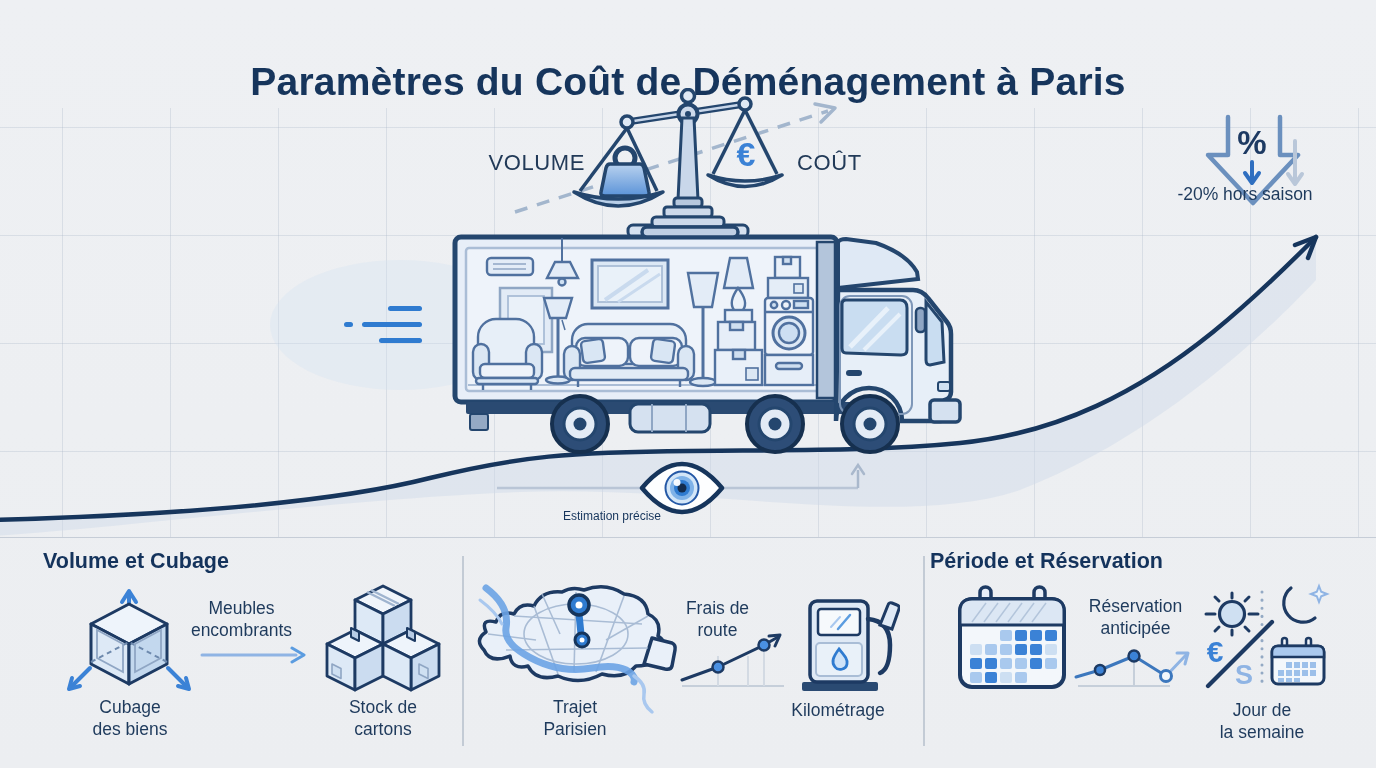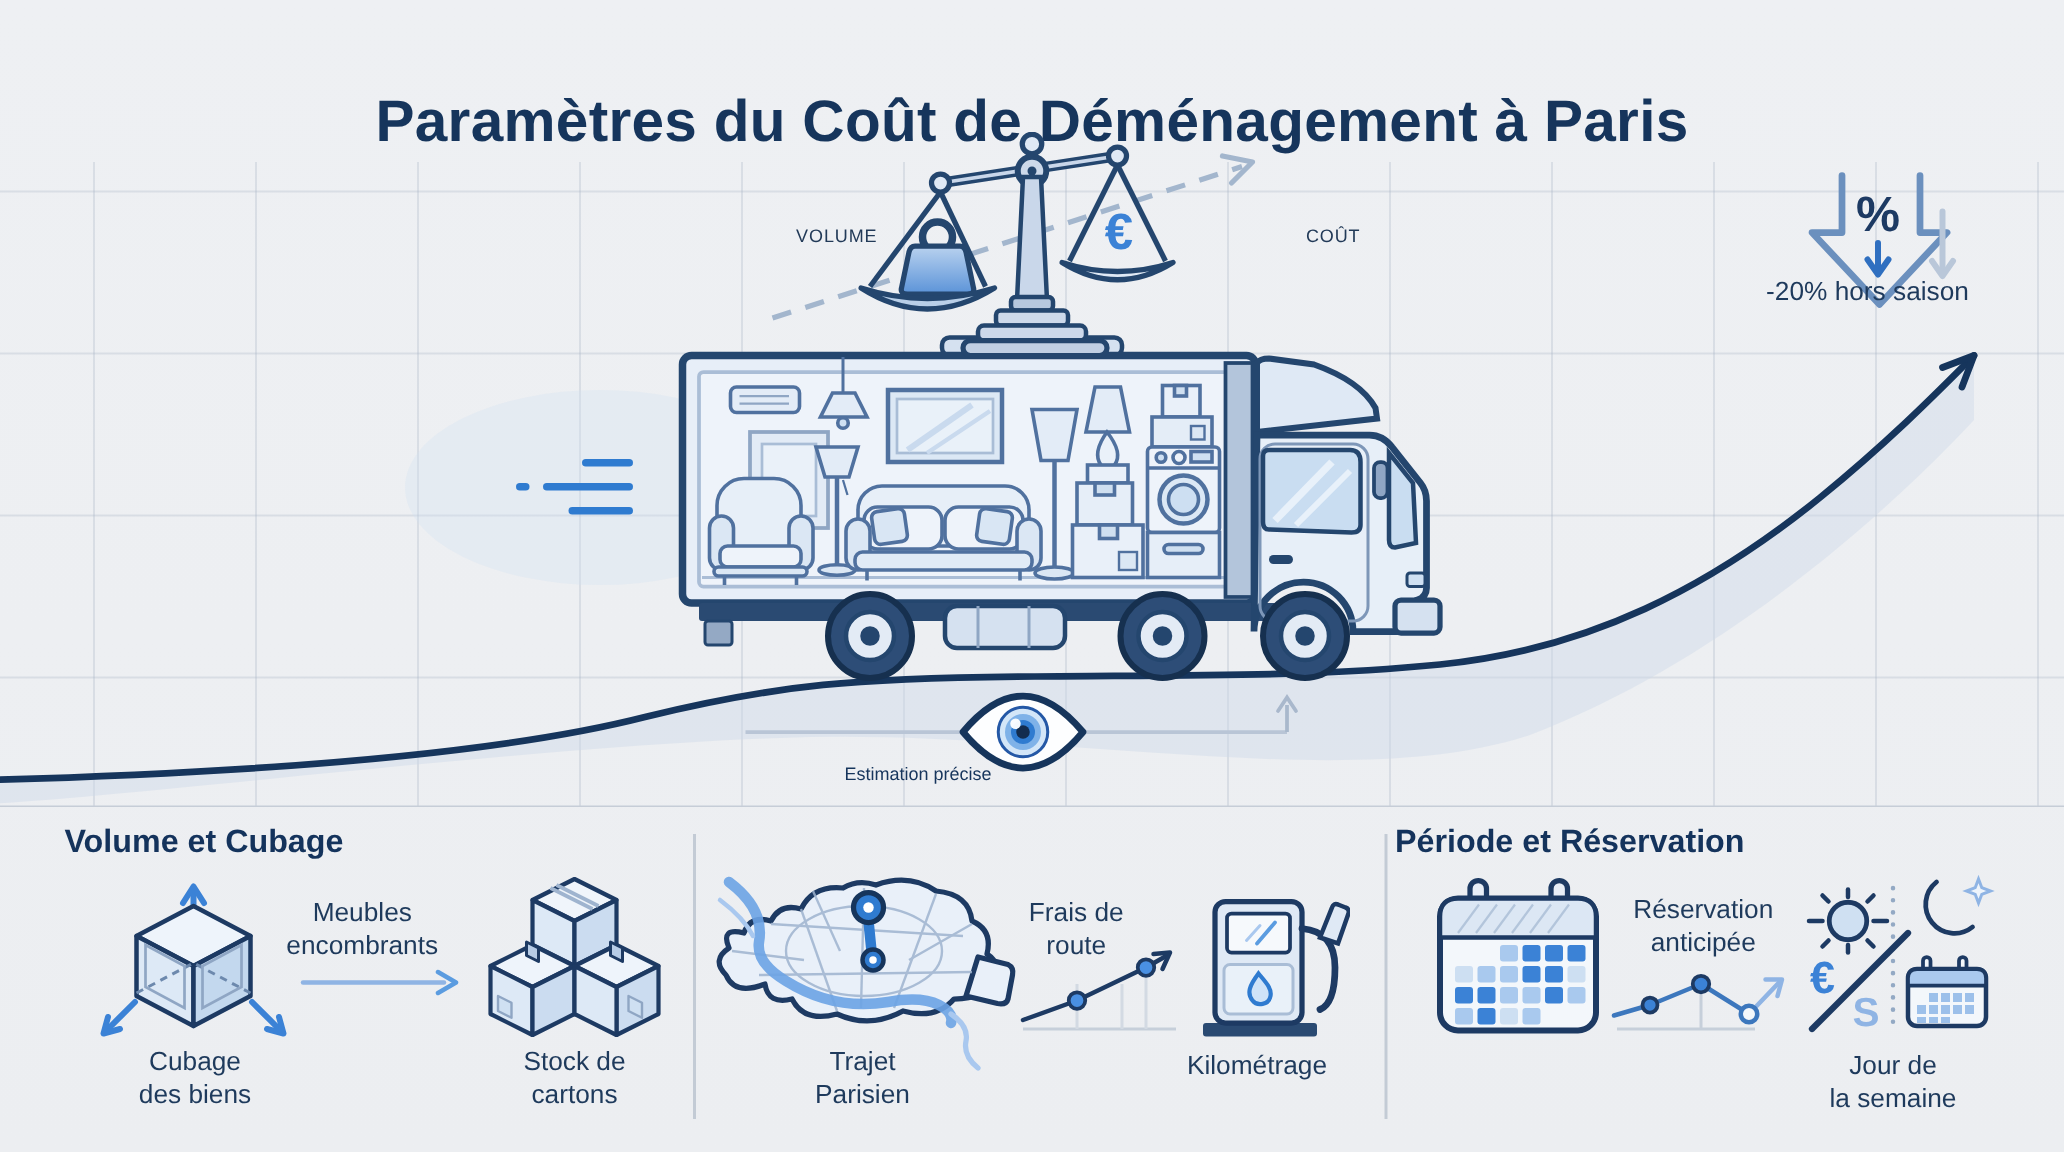--- a/index.html
+++ b/index.html
@@ -7,23 +7,23 @@
     background:linear-gradient(180deg,#eef0f3 0%,#edeff2 55%,#eceef1 100%);
     font-family:"Liberation Sans",sans-serif;color:#1e3a5c;}
   .abs{position:absolute;}
   #title{top:28px;left:0;width:1376px;text-align:center;font-size:39px;font-weight:bold;
     color:#16355c;letter-spacing:.2px;margin-top:32px;}
   #grid-layer{top:108px;left:0;width:1376px;height:430px;pointer-events:none;
     background-image:
       linear-gradient(to right, rgba(168,179,197,.30) 1.5px, transparent 1.5px),
       linear-gradient(to bottom, rgba(168,179,197,.30) 1.5px, transparent 1.5px);
     background-size:108px 108px;background-position:62px 19px;}
-  .scale-label{top:150px;font-size:12px;font-weight:500;color:#223a58;letter-spacing:.6px;}
+  .scale-label{top:150px;font-size:22px;font-weight:500;color:#223a58;letter-spacing:.6px;}
   #volume-label{left:455px;width:130px;text-align:right;}
-  #cout-label{left:797px;width:110px;text-align:right;}
+  #cout-label{left:797px;width:110px;text-align:left;}
   #discount-label{top:184px;left:1120px;width:250px;text-align:center;font-size:17.5px;color:#1e3a5c;}
   #estimation-label{top:509px;left:563px;width:250px;text-align:left;font-size:12px;color:#16355c;}
   #bottom-separator{top:537px;left:0;width:1376px;height:0;border-top:1.5px solid #c6cdd7;}
   .col-divider{top:556px;width:0;height:190px;border-left:2px solid #c3cbd5;}
   #divider-1{left:462px;} #divider-2{left:923px;}
   .section-header{top:549px;text-align:left;font-size:21.5px;font-weight:bold;color:#14335c;}
   #header-volume{left:43px;width:400px;}
   #header-distance{left:490px;width:400px;}
   #header-periode{left:930px;width:396px;}
   .item-label{text-align:center;font-size:17.5px;line-height:1.26;color:#1e3a5c;white-space:pre-line;}

